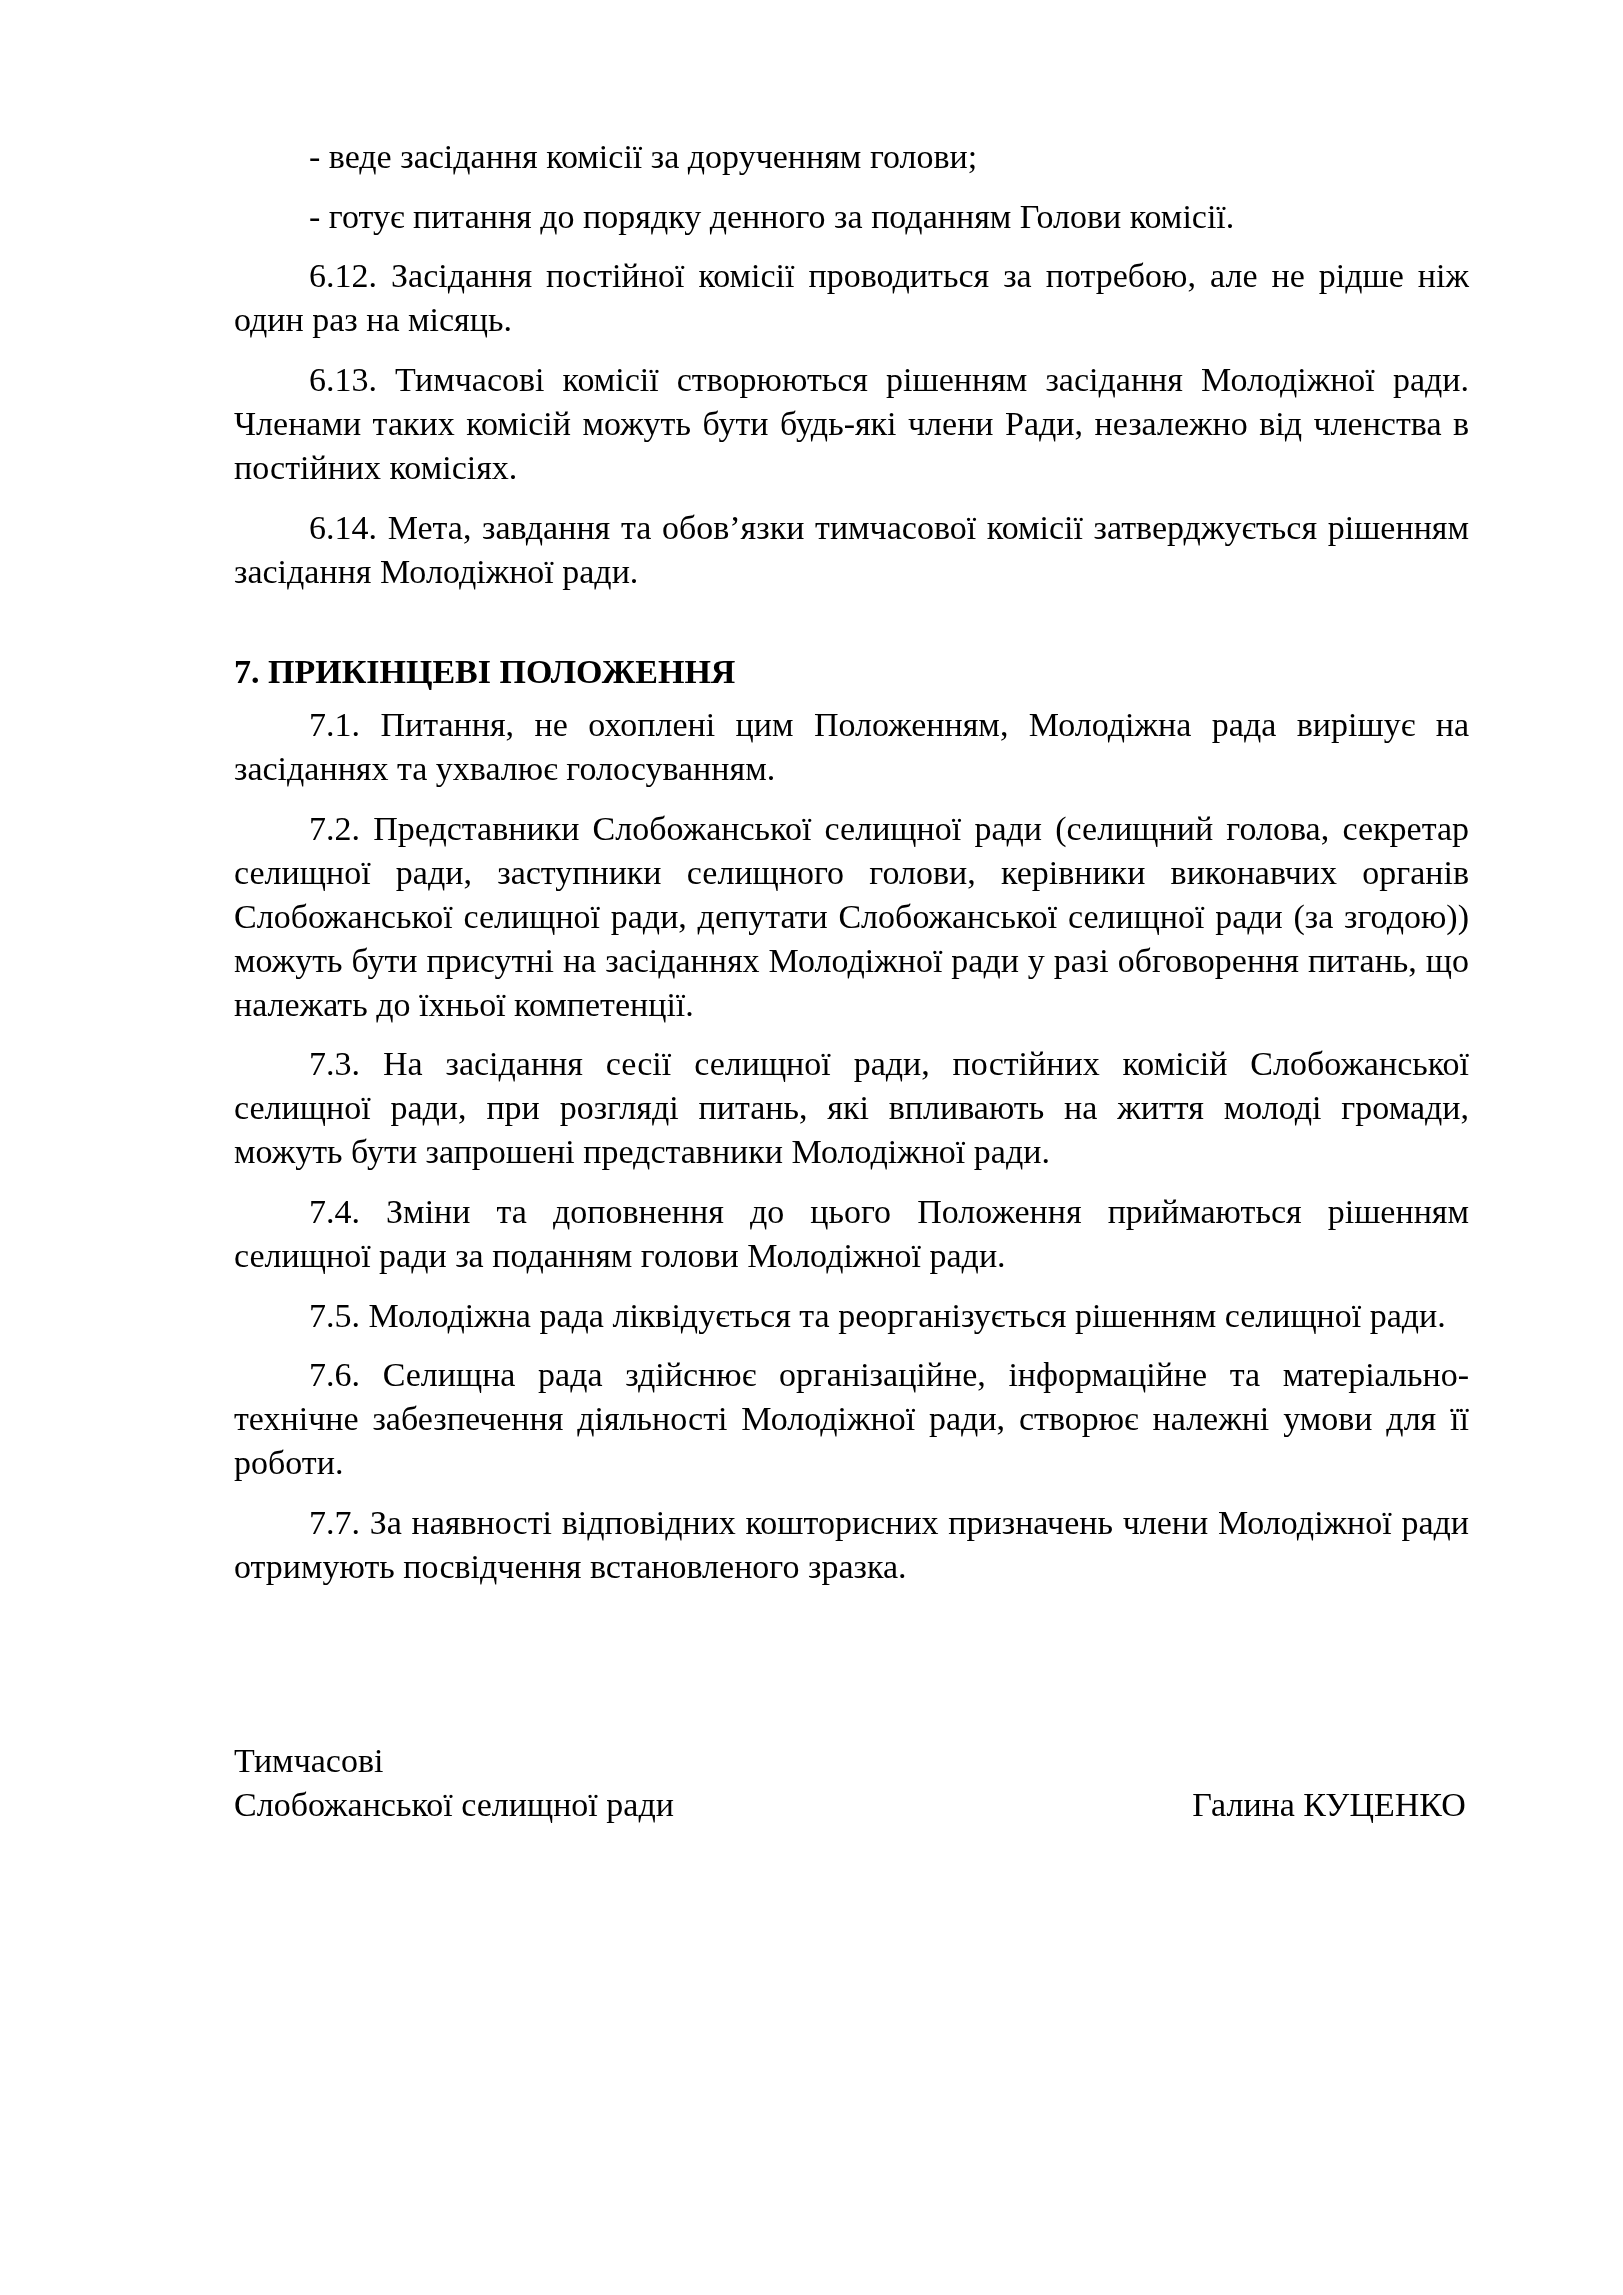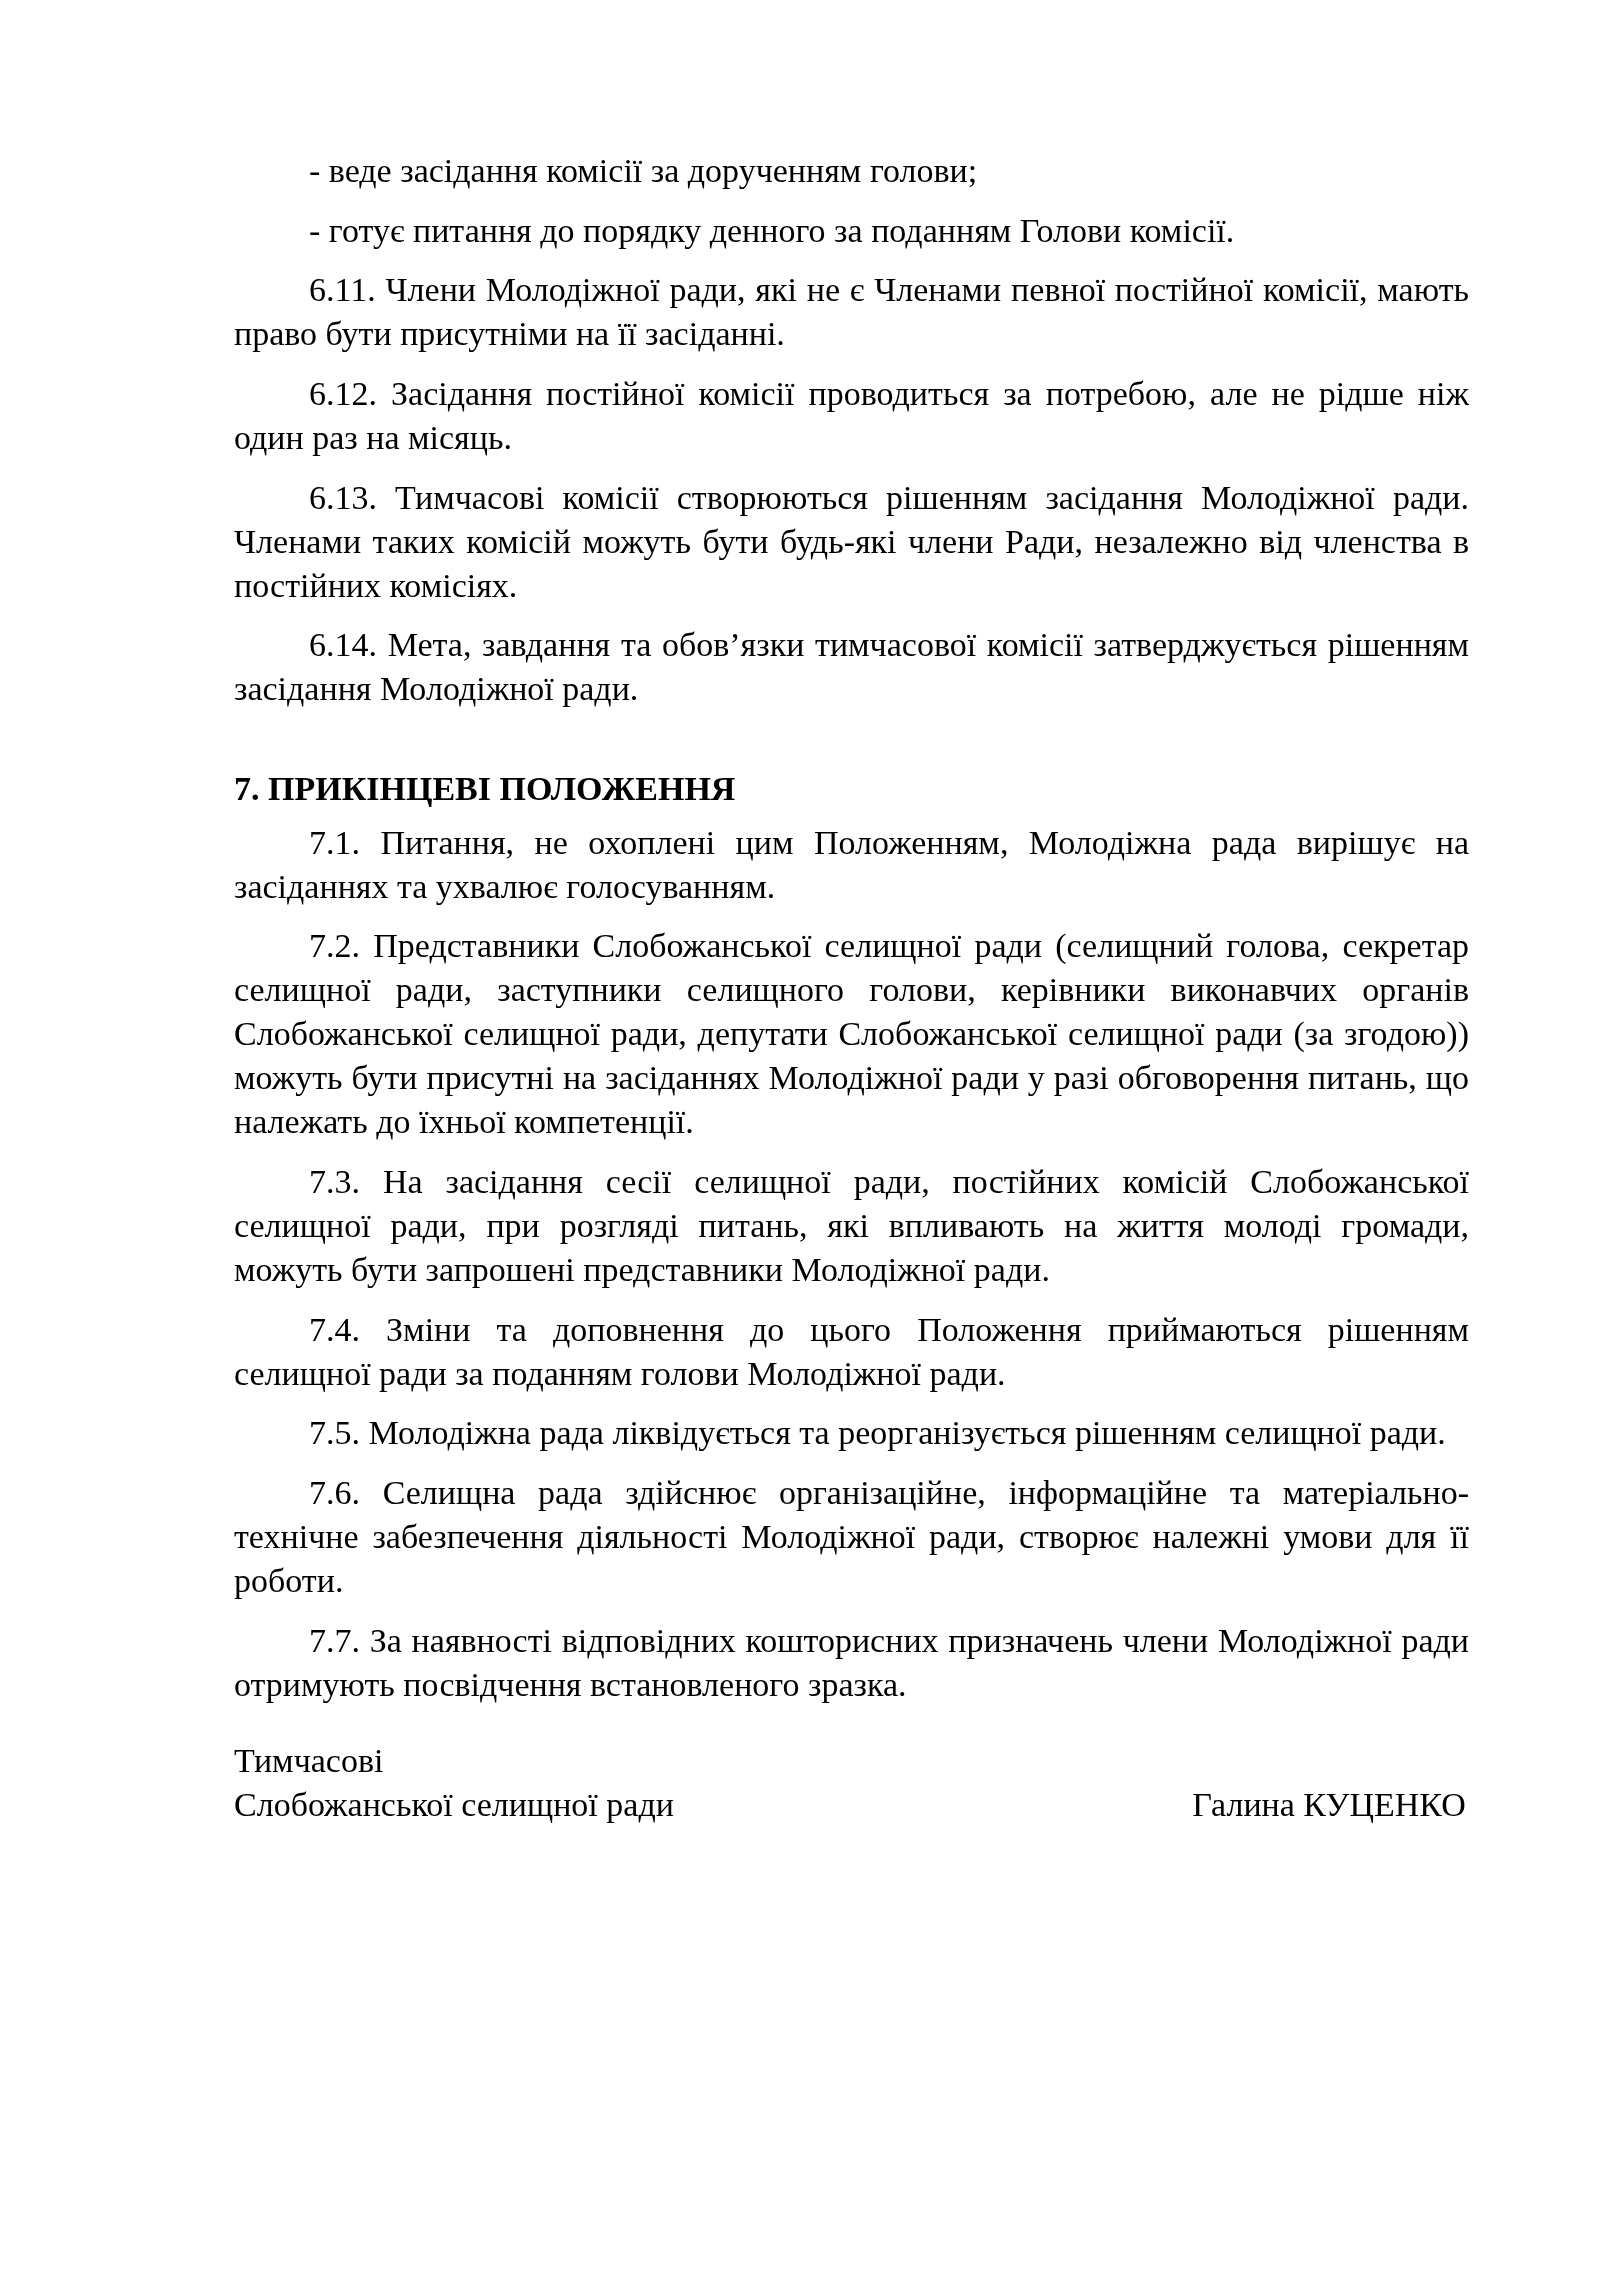--- a/index.html
+++ b/index.html
@@ -11,21 +11,21 @@
       width: 1623px;
       height: 2295px;
       position: relative;
       overflow: hidden;
       font-family: "Liberation Serif", serif;
       color: #000000;
     }
     .page {
       position: absolute;
       left: 234px;
-      top: 149px;
+      top: 135px;
       width: 1235px;
     }
     p {
       margin: 0;
       font-size: 34px;
       line-height: 44px;
       text-align: justify;
     }
     .bullet {
       padding-left: 75px;
@@ -61,21 +61,20 @@
       padding-right: 3.3px;
     }
   </style>
 </head>
 <body>
 
 <div class="page">
   <p class="bullet">-  веде засідання комісії за дорученням голови;</p>
   <p class="bullet">-  готує питання до порядку денного за поданням Голови комісії.</p>
 
-  <p class="para">6.11. Члени Молодіжної ради, які не є Членами певної постійної комісії, мають право бути присутніми на її засіданні.</p>
   <p class="para">6.12. Засідання постійної комісії проводиться за потребою, але не рідше ніж один раз на місяць.</p>
   <p class="para">6.13. Тимчасові комісії створюються рішенням засідання Молодіжної ради. Членами таких комісій можуть бути будь-які члени Ради, незалежно від членства в постійних комісіях.</p>
   <p class="para">6.14. Мета, завдання та обов’язки тимчасової комісії затверджується рішенням засідання Молодіжної ради.</p>
 
   <p class="heading">7. ПРИКІНЦЕВІ ПОЛОЖЕННЯ</p>
 
   <p class="para">7.1. Питання, не охоплені цим Положенням, Молодіжна рада вирішує на засіданнях та ухвалює голосуванням.</p>
   <p class="para">7.2. Представники Слобожанської селищної ради (селищний голова, секретар селищної ради, заступники селищного голови, керівники виконавчих органів Слобожанської селищної ради, депутати Слобожанської селищної ради (за згодою)) можуть бути присутні на засіданнях Молодіжної ради у разі обговорення питань, що належать до їхньої компетенції.</p>
   <p class="para">7.3. На засідання сесії селищної ради, постійних комісій Слобожанської селищної ради,  при розгляді питань, які впливають на життя молоді громади, можуть бути запрошені представники Молодіжної ради.</p>
   <p class="para">7.4. Зміни та доповнення до цього Положення приймаються рішенням селищної ради за поданням голови Молодіжної ради.</p>

